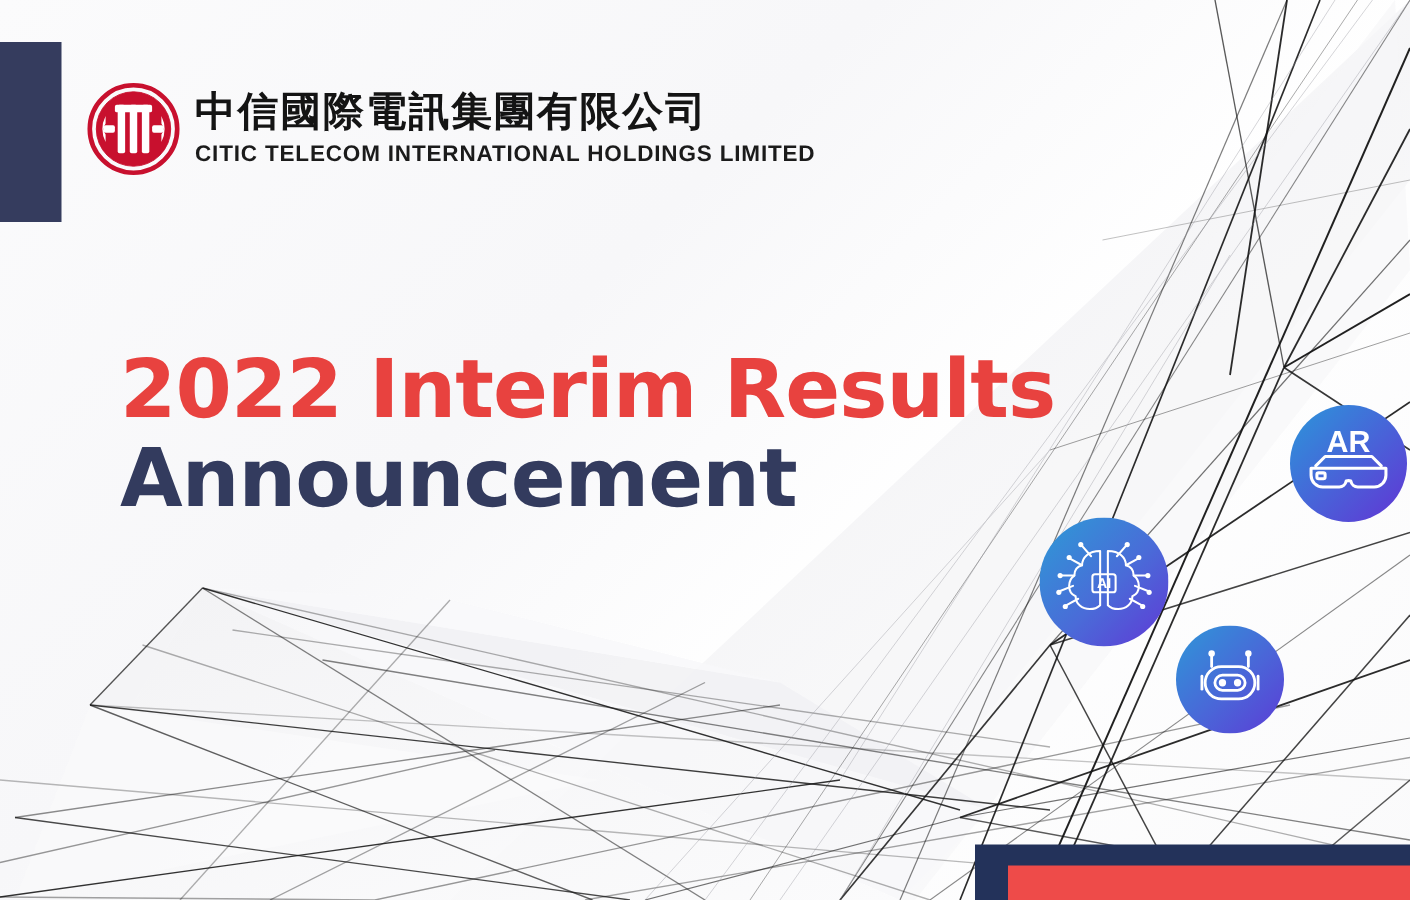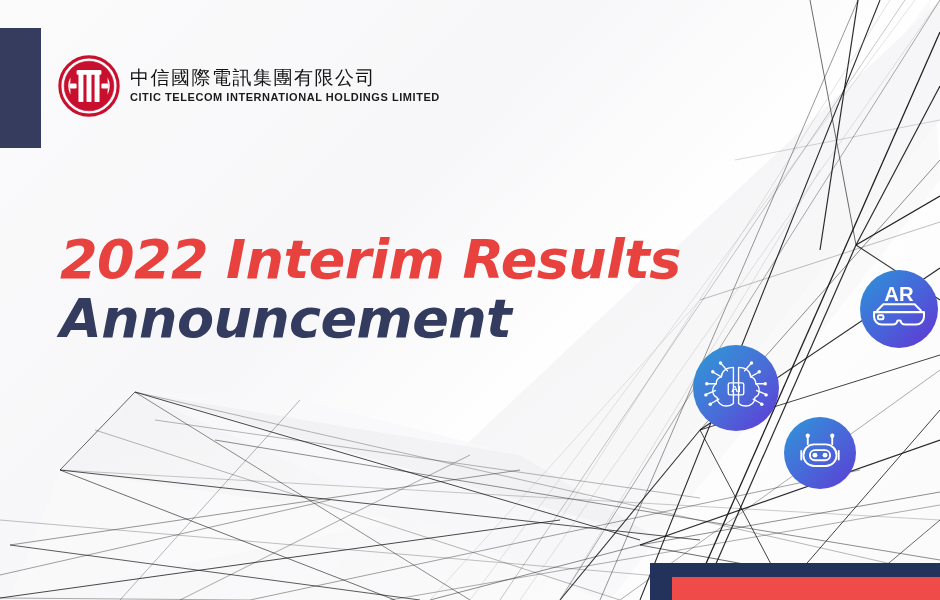--- a/index.html
+++ b/index.html
@@ -33,31 +33,31 @@
   }
 
   
   .logo-block{
     position:absolute;left:58px;top:55px;display:flex;align-items:center;
   }
   .logo-mark{width:62px;height:62px;flex:0 0 62px;}
   .logo-text{margin-left:10px;display:flex;flex-direction:column;justify-content:center;}
   .logo-cn{
     font-family:"DejaVu Sans", sans-serif;
-    font-size:19px;font-weight:400;color:#141414;
+    font-size:27px;font-weight:700;color:#141414;
     letter-spacing:1.5px;line-height:1.14;white-space:nowrap;
   }
   .logo-en{
     font-family:"Liberation Sans", sans-serif;
-    font-size:11px;font-weight:700;color:#1b1b1b;
+    font-size:15px;font-weight:700;color:#1b1b1b;
     letter-spacing:0.55px;line-height:1.25;white-space:nowrap;margin-top:3px;
   }
 
   
-  .headline{position:absolute;left:60px;top:234px;font-style:italic;}
+  .headline{position:absolute;left:80px;top:234px;}
   .headline div{
     font-family:"DejaVu Sans","Liberation Sans",sans-serif;
     font-weight:700;font-size:54px;line-height:0.98;letter-spacing:-0.6px;
     white-space:nowrap;
   }
   .line-1{color:#E8423F;}
   .line-2{color:#333B5E;margin-top:6px;}
 
   
   .tech-icon{position:absolute;border-radius:50%;text-align:center;}

